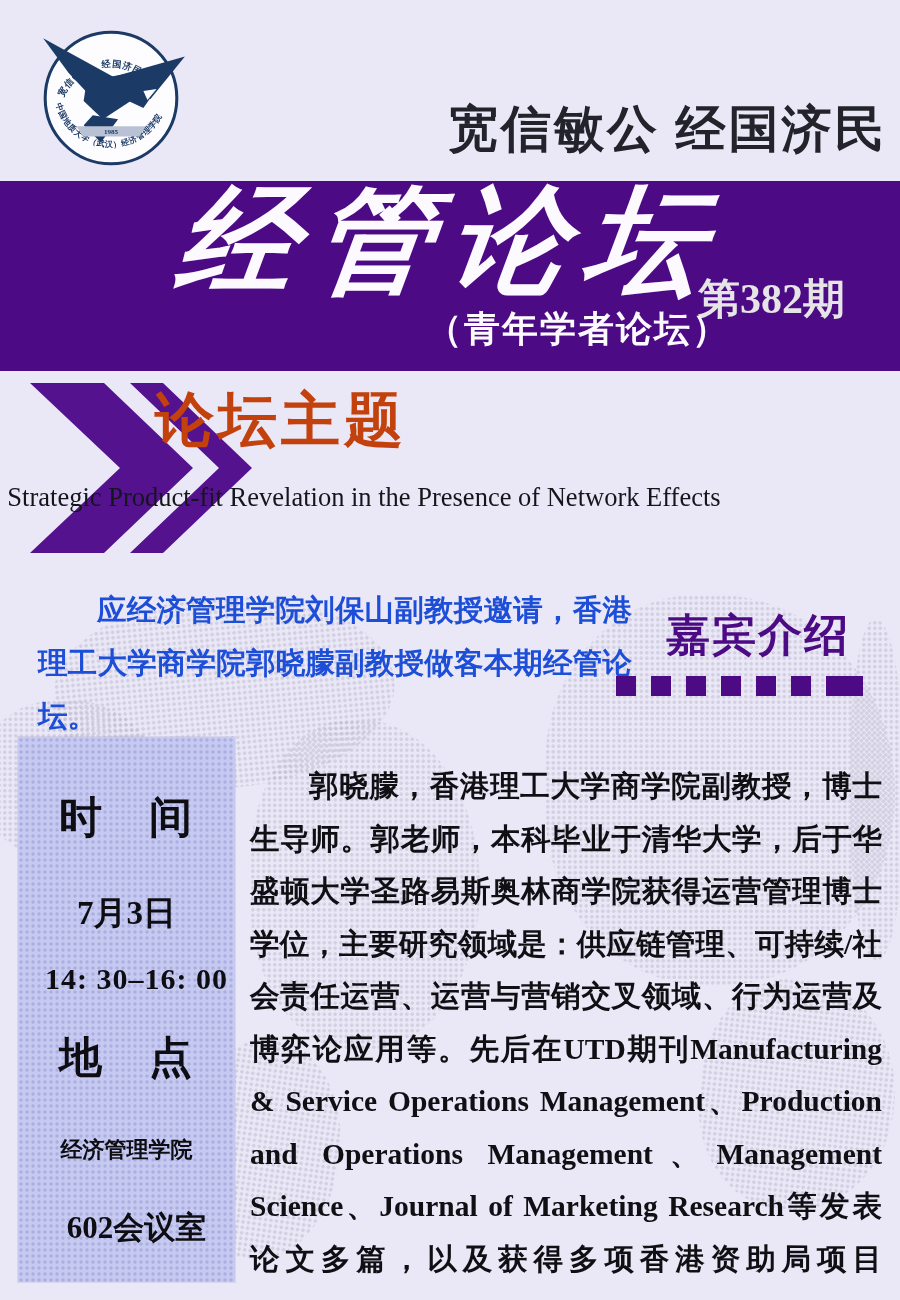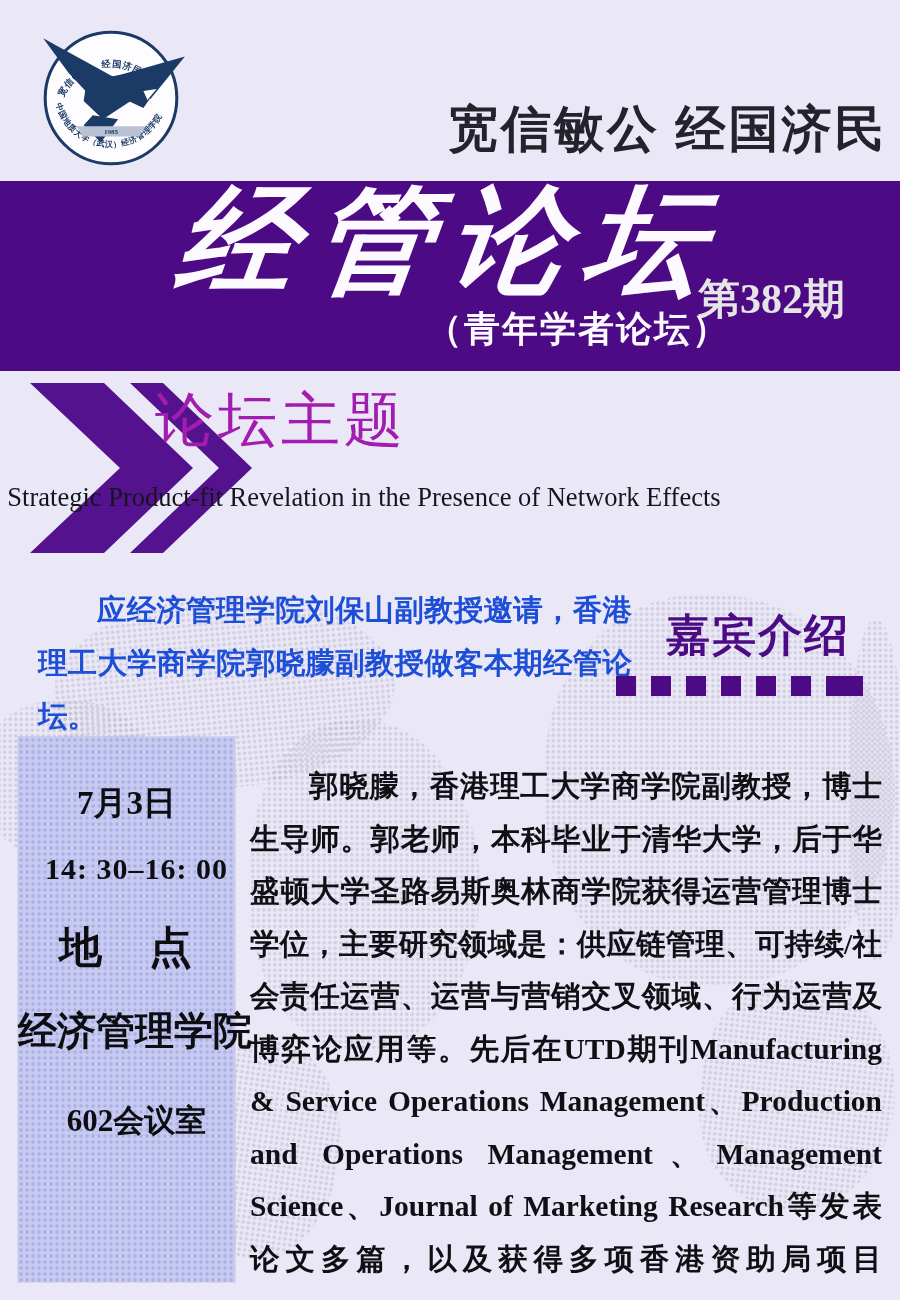--- a/index.html
+++ b/index.html
@@ -20,22 +20,22 @@
   
   .banner{position:absolute;left:0;top:181px;width:900px;height:190px;background:#4c0a85;z-index:2;}
   .banner-title{position:absolute;left:178px;top:2px;color:#fdfaff;font-size:118px;font-weight:bold;
     font-style:italic;letter-spacing:18px;transform:skewX(-7deg);white-space:nowrap;line-height:1;}
   .banner-issue{position:absolute;left:698px;top:90px;color:#e5e5e5;font-size:42px;font-weight:bold;white-space:nowrap;}
   .banner-sub{position:absolute;left:150px;top:124px;width:580px;text-align:right;color:#fdfaff;
     font-size:36px;font-weight:bold;letter-spacing:2px;white-space:nowrap;}
 
   
   .chevron{position:absolute;left:30px;top:383px;z-index:2;}
-  .theme-heading{position:absolute;left:155px;top:381px;z-index:2;color:#a21caf;
-    font-size:59px;font-weight:normal;letter-spacing:4px;white-space:nowrap;}
+  .theme-heading{position:absolute;left:155px;top:381px;z-index:2;color:#c2410c;
+    font-size:59px;font-weight:bold;letter-spacing:4px;white-space:nowrap;}
   .talk-title{position:absolute;left:0;top:482px;width:728px;z-index:2;text-align:center;
     color:#15151c;font-size:26.5px;white-space:nowrap;}
 
   
   .intro{position:absolute;left:38px;top:584px;width:594px;z-index:2;color:#1d4ed8;
     font-size:29.5px;font-weight:bold;line-height:53px;text-indent:2em;text-align:justify;margin:0;}
 
   
   .guest-heading{position:absolute;left:652px;top:592px;z-index:2;color:#4c0a85;
     font-size:44px;font-weight:bold;letter-spacing:2px;white-space:nowrap;margin:14px;}
@@ -47,21 +47,21 @@
   .sidebar{position:absolute;left:18px;top:737px;width:217px;height:545px;z-index:2;
     background-color:#c6c9f0;
     background-image:radial-gradient(#abafe2 1.5px,transparent 1.7px);
     background-size:6px 6px;
     text-align:center;color:#0d0d12;box-shadow:0 0 0 1px rgba(160,160,200,.25);}
   .sb-label{font-size:43px;font-weight:bold;letter-spacing:2px;white-space:nowrap;}
   .sb-time-label{margin-top:52px;}
   .sb-date{margin-top:44px;font-size:33px;font-weight:bold;}
   .sb-range{margin-top:26px;font-size:30px;font-weight:bold;letter-spacing:1px;white-space:nowrap;padding-left:20px;}
   .sb-venue-label{margin-top:33px;}
-  .sb-venue1{margin-top:27px;font-size:39px;font-weight:bold;white-space:nowrap;}
+  .sb-venue1{margin-top:48px;font-size:22px;font-weight:bold;white-space:nowrap;}
   .sb-venue2{margin-top:42px;font-size:31px;font-weight:bold;margin-left:20px;}
 
   
   .bio{position:absolute;left:250px;top:760px;width:632px;z-index:2;color:#101014;
     font-size:29.5px;font-weight:bold;line-height:52.5px;text-indent:2em;text-align:justify;margin:0;}
 </style>
 </head>
 <body>
 
 <div class="poster">
@@ -123,20 +123,21 @@
     <div class="dash"></div>
     <div class="dash"></div>
     <div class="dash"></div>
     <div class="dash"></div>
     <div class="dash"></div>
     <div class="dash"></div>
     <div class="dash wide"></div>
   </div>
 
   <aside class="sidebar">
+    <div class="sb-label sb-time-label">时　间</div>
     <div class="sb-date">7月3日</div>
     <div class="sb-range">14: 30–16: 00</div>
     <div class="sb-label sb-venue-label">地　点</div>
     <div class="sb-venue1">经济管理学院</div>
     <div class="sb-venue2">602会议室</div>
   </aside>
 
   <p class="bio">郭晓朦，香港理工大学商学院副教授，博士生导师。郭老师，本科毕业于清华大学，后于华盛顿大学圣路易斯奥林商学院获得运营管理博士学位，主要研究领域是：供应链管理、可持续/社会责任运营、运营与营销交叉领域、行为运营及博弈论应用等。先后在UTD期刊Manufacturing &amp; Service Operations Management、Production and Operations Management、Management Science、Journal of Marketing Research等发表论文多篇，以及获得多项香港资助局项目（GRF）。</p>
 
 </div>

